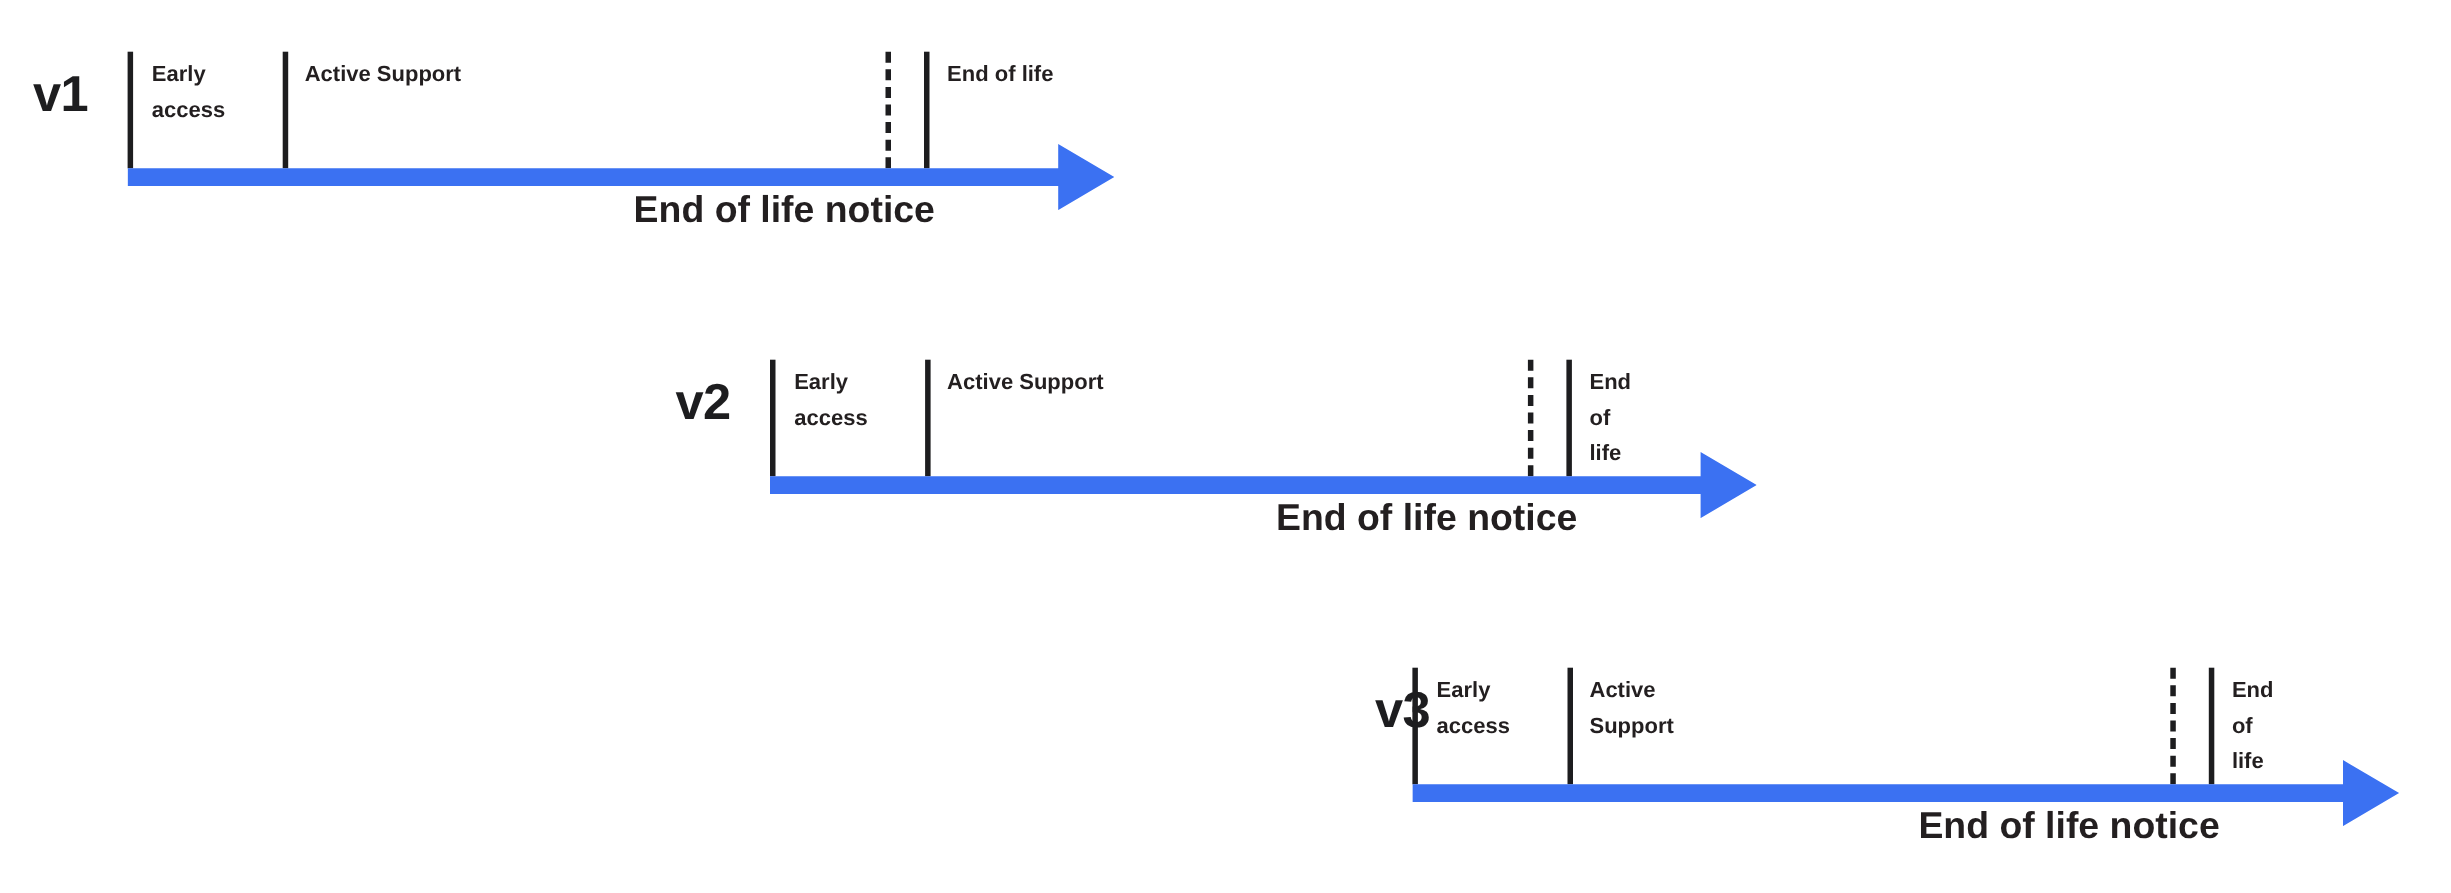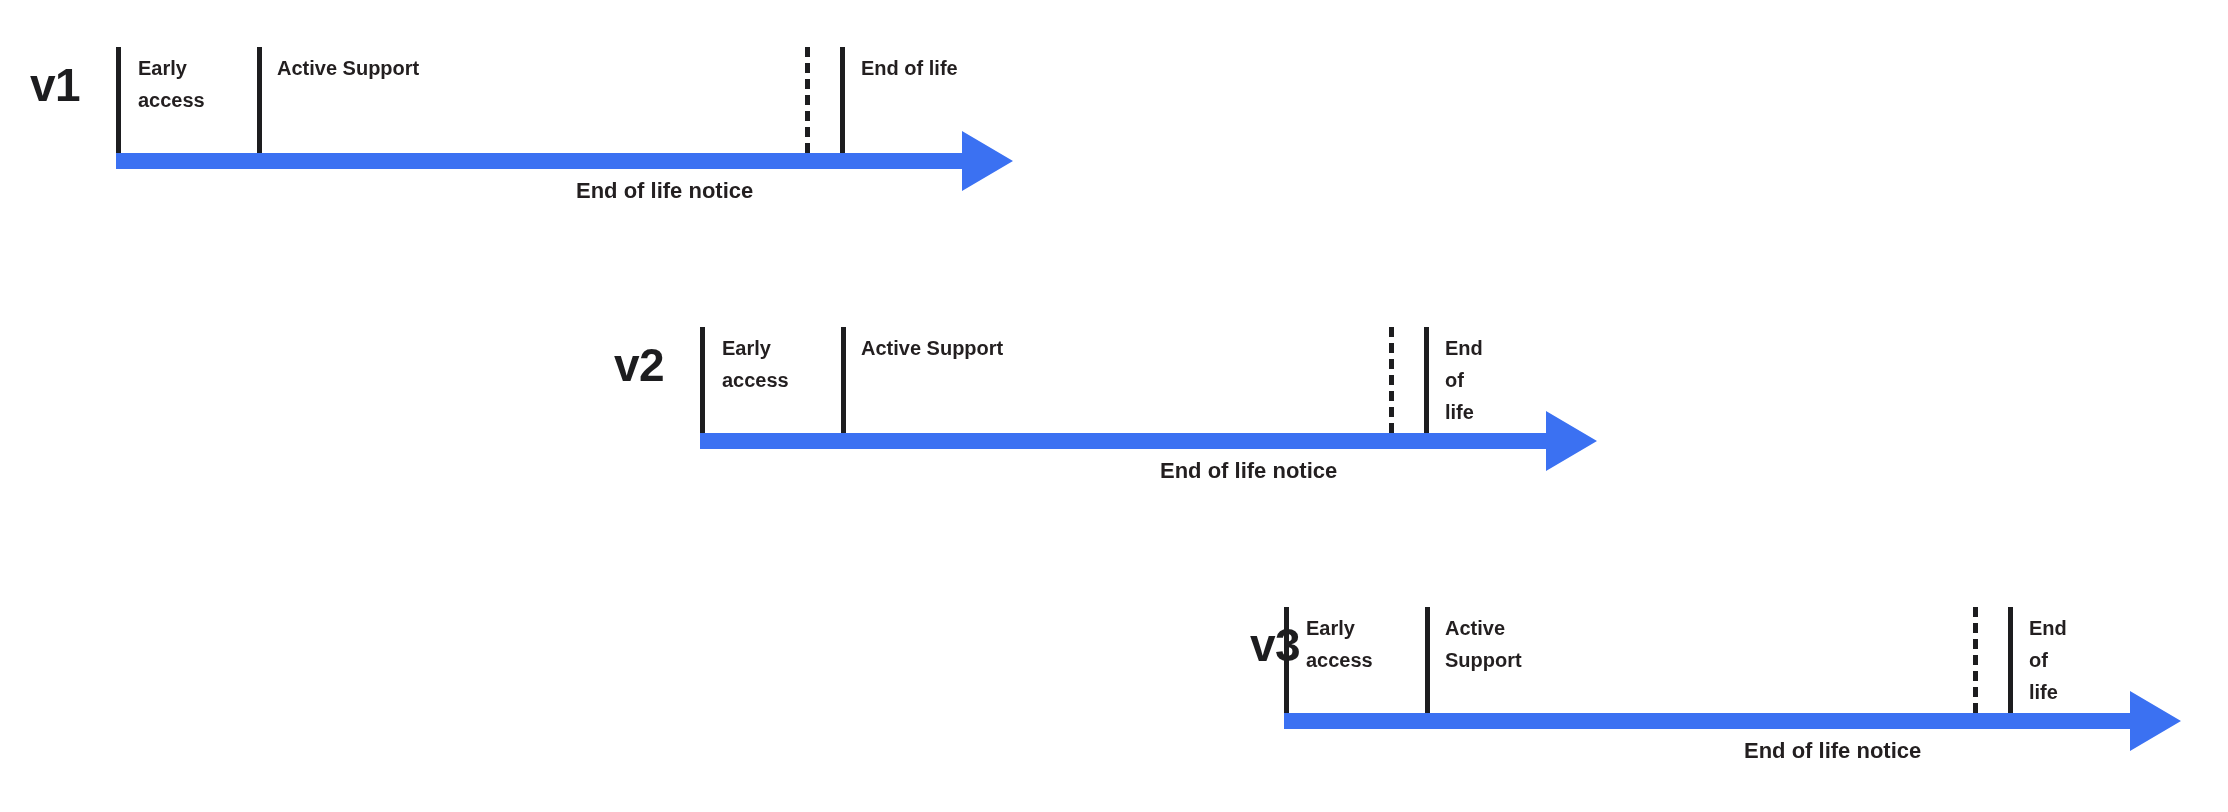--- a/index.html
+++ b/index.html
@@ -73,21 +73,21 @@
     height: 60px;
   }
   .support-arrow svg {
     display: block;
   }
 
   
   .notice-label {
     position: absolute;
     top: 176px;
-    font-size: 22px;
+    font-size: 34px;
     font-weight: 700;
     color: #231f20;
     line-height: 30px;
     white-space: nowrap;
   }
 </style>
 </head>
 <body>
 
 <div id="canvas">

